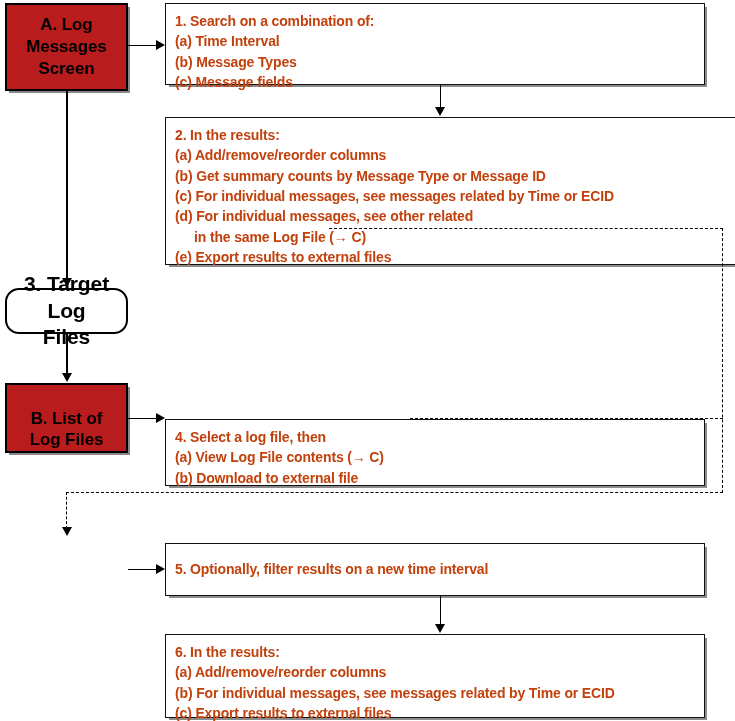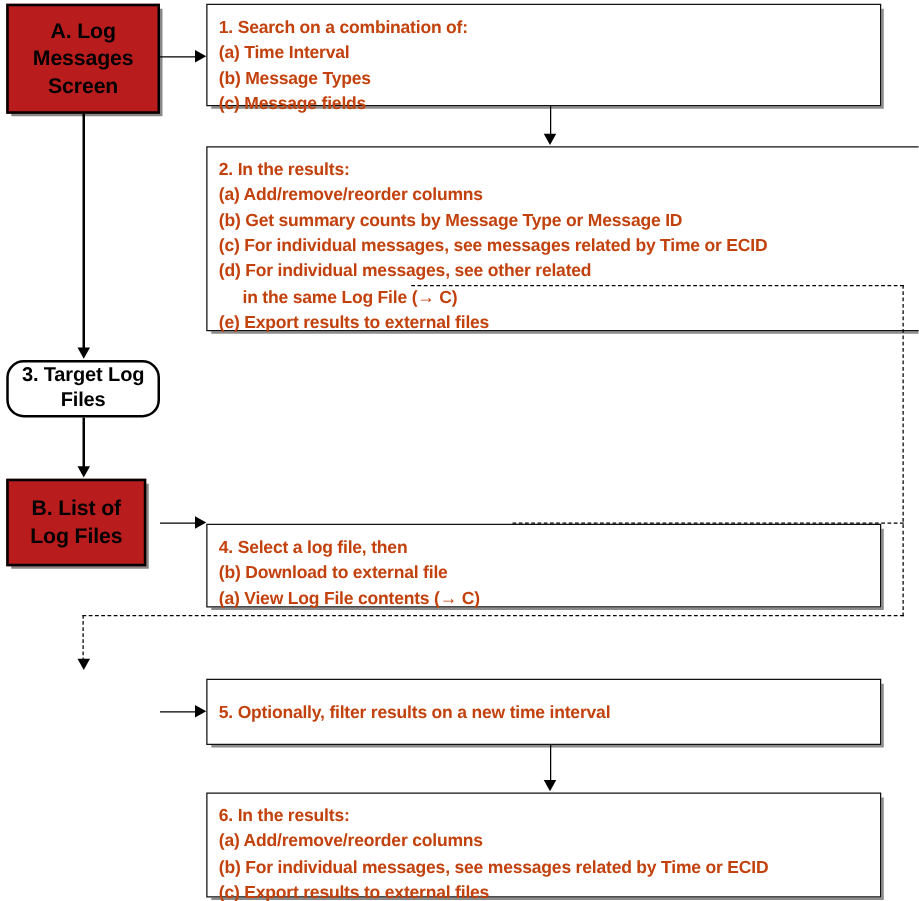--- a/index.html
+++ b/index.html
@@ -34,21 +34,21 @@
     letter-spacing: -0.1px;
   }
   .node.shaded {
     background: #b91c1c;
     box-shadow: 3px 3px 0 -1px #888888;
   }
   .node.rounded {
     background: #ffffff;
     border-radius: 14px;
     border-width: 2px;
-    font-size: 16px;
+    font-size: 21px;
   }
   .node .label {
     white-space: pre-line;
     padding: 0 4px;
   }
 
   
   .panel {
     position: absolute;
     box-sizing: border-box;
@@ -131,29 +131,29 @@
     <div class="line">(d) For individual messages, see other related</div>
     <div class="line indent">in the same Log File (→ C)</div>
     <div class="line">(e) Export results to external files</div>
   </div>
 
   <div class="node rounded" style="left:5px; top:288px; width:123px; height:46px;">
     <span class="label">3. Target Log
 Files</span>
   </div>
 
-  <div class="node shaded" style="left:5px; top:383px; width:112px; height:70px;">
+  <div class="node shaded" style="left:5px; top:383px; width:123px; height:70px;align-items:flex-end;">
     <span class="label">B. List of
 Log Files</span>
   </div>
 
   <div class="panel" style="left:165px; top:383px; width:540px; height:67px;margin-top:36px;">
     <div class="line">4. Select a log file, then</div>
+    <div class="line">(a) View Log File contents (→ C)</div>
     <div class="line">(b) Download to external file</div>
-    <div class="line">(a) View Log File contents (→ C)</div>
   </div>
 
 
   <div class="panel" style="left:165px; top:543px; width:540px; height:53px; display:flex; align-items:center;text-align:center;">
     <div class="line">5. Optionally, filter results on a new time interval</div>
   </div>
 
   <div class="panel" style="left:165px; top:634px; width:540px; height:84px;">
     <div class="line">6. In the results:</div>
     <div class="line">(a) Add/remove/reorder columns</div>

